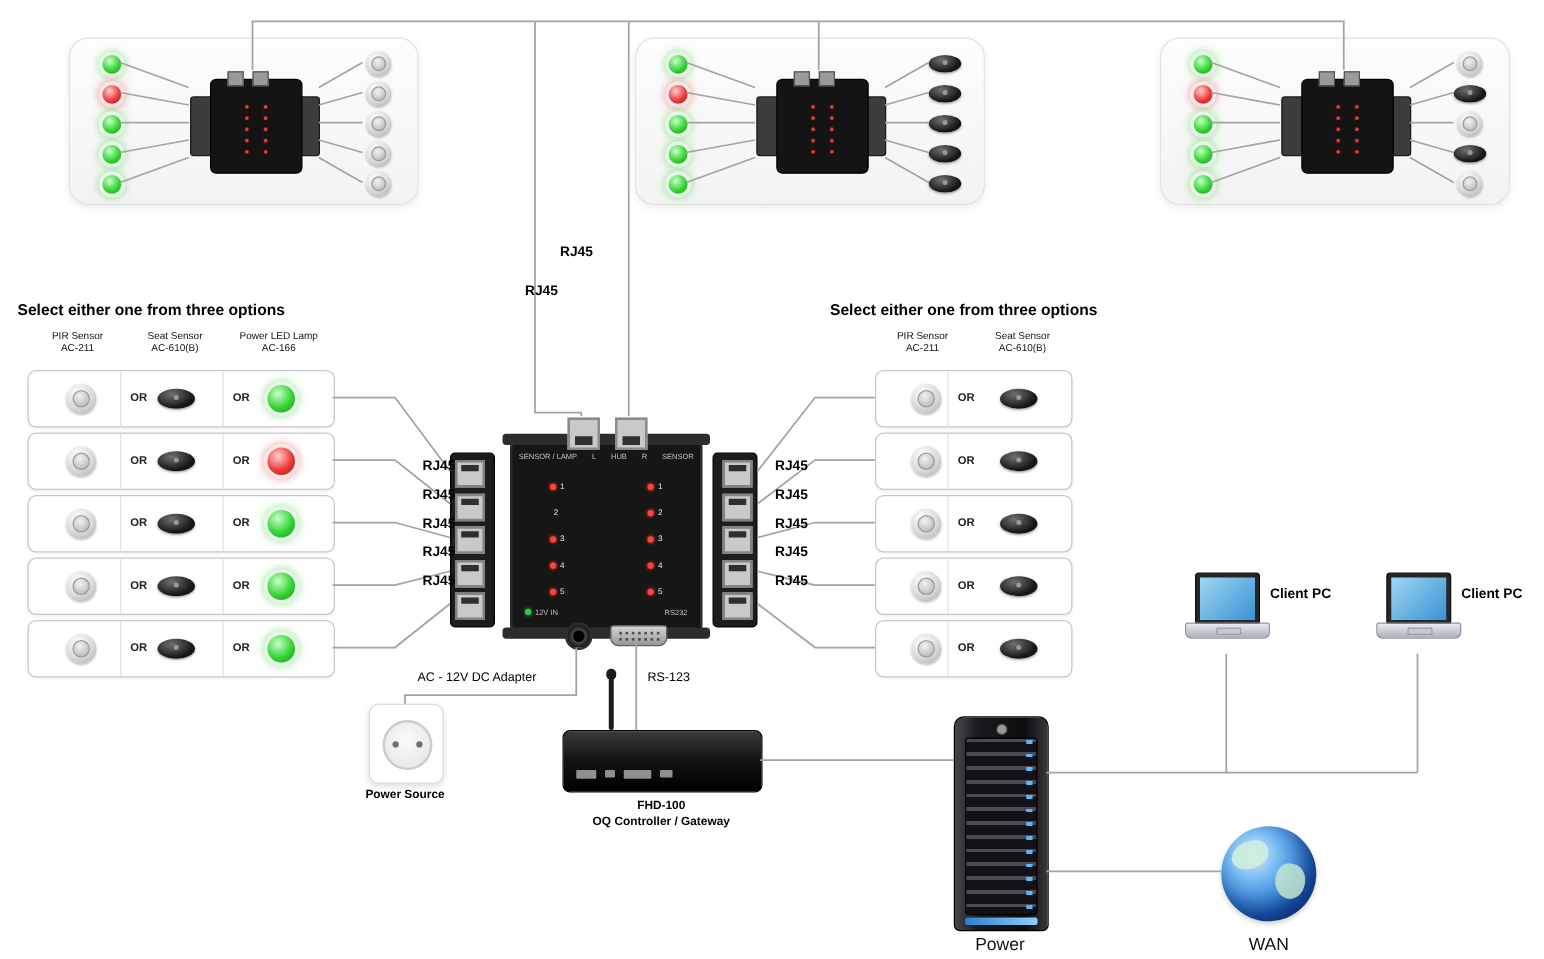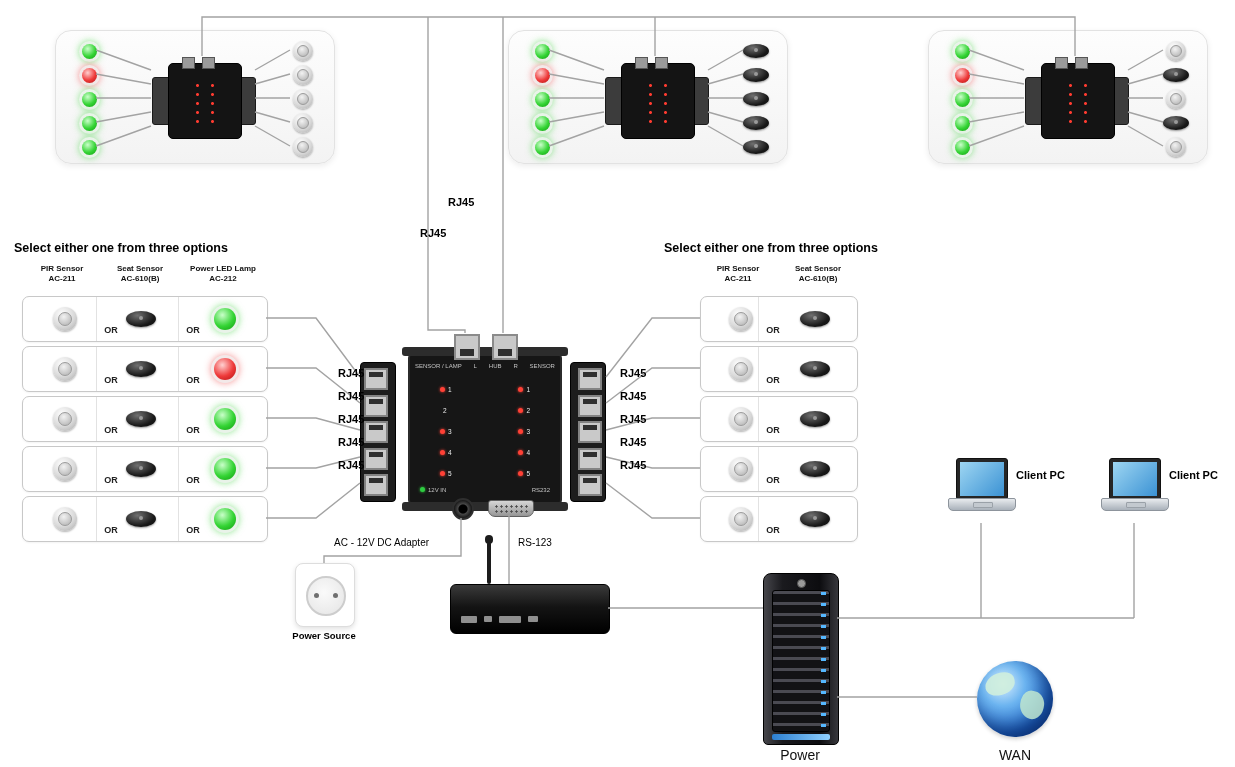--- a/index.html
+++ b/index.html
@@ -39,22 +39,22 @@
   .wl{left:0;border-radius:3px 0 0 3px}
   .wr{right:0;border-radius:0 3px 3px 0}
   .mh-body{position:absolute;left:16px;top:6px;width:72px;height:74px;background:#141414;border:1px solid #000;border-radius:5px}
   .mh-port{position:absolute;top:0;width:11px;height:10px;background:#9a9a9a;border:1px solid #555}
   .p1{left:30px}.p2{left:50px}
   .mh-leds{position:absolute;left:38px;top:24px;width:30px;height:42px;background-image:radial-gradient(circle,#ff3b30 1.1px,rgba(0,0,0,0) 1.8px);background-size:15px 9px}
 
   
   .orow{width:244px;height:44px;background:#fff;border:1px solid #c8c8c8;border-radius:7px;box-shadow:0 1px 2px rgba(0,0,0,.05)}
   .sep{top:0;height:100%;width:1px;background:#e2e2e2}
-  .or{top:28px;text-align:center;font-size:9px;font-weight:bold;color:#222}
-  .colhead{text-align:center;font-size:8px;font-weight:bold;color:#111;line-height:1.3}
+  .or{top:16px;text-align:center;font-size:9px;font-weight:bold;color:#222}
+  .colhead{text-align:center;font-size:8px;font-weight:normal;color:#111;line-height:1.3}
   .sel-head{font-weight:bold;font-size:12.5px;color:#000}
   .rj45{font-weight:bold;font-size:11px;color:#000}
 
   
   .hub{width:150px;height:158px;background:#161616;border:2px solid #2b2b2b;border-radius:10px}
   .hub-wing{left:-8px;right:-8px;height:9px;background:#2c2c2c;border-radius:3px}
   .hub-port{top:-16px;width:22px;height:22px;background:#c9c9c9;border:2px solid #8b8b8b}
   .hub-port::after{content:"";position:absolute;left:4px;right:4px;bottom:2px;height:7px;background:#2f2f2f}
   .hub-head{left:5px;right:5px;top:13px;display:flex;justify-content:space-between;font-size:6px;color:#c2c2c2}
   .hub-row{left:30px;right:30px;height:10px;display:flex;justify-content:space-between;align-items:center}
@@ -211,21 +211,21 @@
   <div class="colhead abs txt" style="left:22px;top:264px;width:80px">
     <div>PIR Sensor</div>
     <div>AC-211</div>
   </div>
   <div class="colhead abs txt" style="left:100px;top:264px;width:80px">
     <div>Seat Sensor</div>
     <div>AC-610(B)</div>
   </div>
   <div class="colhead abs txt" style="left:180px;top:264px;width:86px">
     <div>Power LED Lamp</div>
-    <div>AC-212</div>
+    <div>AC-166</div>
   </div>
 
   <div class="colhead abs txt" style="left:698px;top:264px;width:80px">
     <div>PIR Sensor</div>
     <div>AC-211</div>
   </div>
   <div class="colhead abs txt" style="left:778px;top:264px;width:80px">
     <div>Seat Sensor</div>
     <div>AC-610(B)</div>
   </div>
@@ -468,20 +468,24 @@
 
   <i class="antenna abs" style="left:487px;top:542px"></i>
   <div class="gateway abs" style="left:450px;top:584px">
     <div class="gw-face abs">
       <i class="gw-el" style="width:16px;height:7px"></i>
       <i class="gw-el" style="width:8px;height:6px"></i>
       <i class="gw-el" style="width:22px;height:7px"></i>
       <i class="gw-el" style="width:10px;height:6px"></i>
     </div>
   </div>
+  <div class="dev-label abs txt" style="left:450px;top:639px;width:158px">
+    <div>FHD-100</div>
+    <div>OQ Controller / Gateway</div>
+  </div>
 
   <div class="server abs" style="left:763px;top:573px">
     <i class="sv-btn abs"></i>
     <i class="sv-slats abs"></i>
     <i class="sv-leds abs"></i>
     <i class="sv-glow abs"></i>
   </div>
   <div class="big-label abs txt" style="left:763px;top:747px;width:74px">Power</div>
 
   <div class="globe abs" style="left:977px;top:661px"></div>

